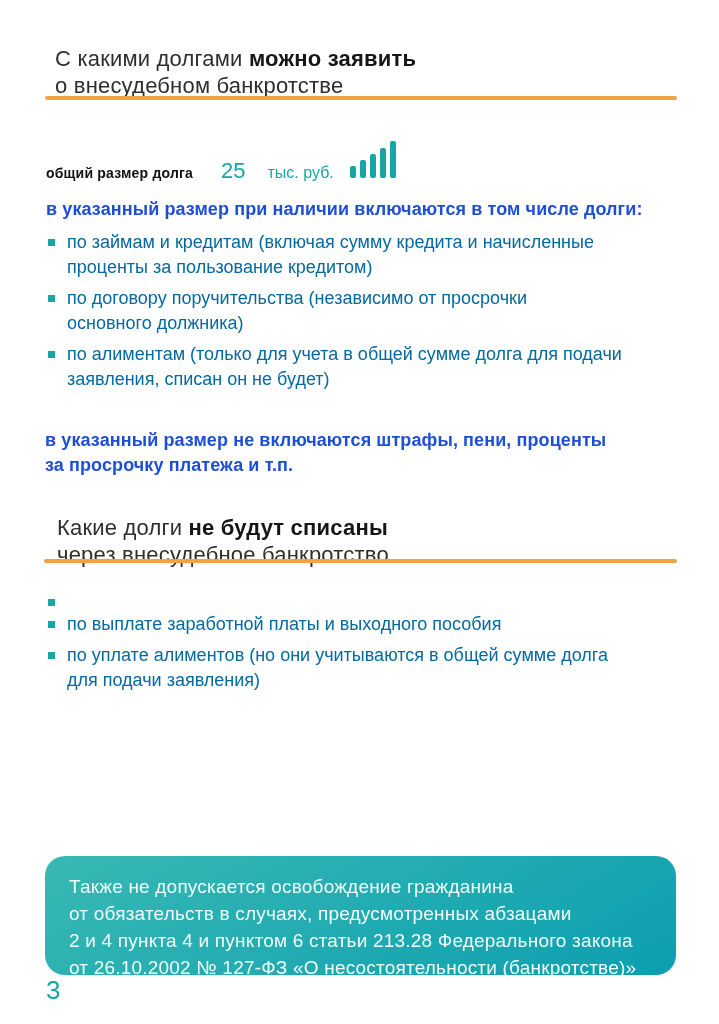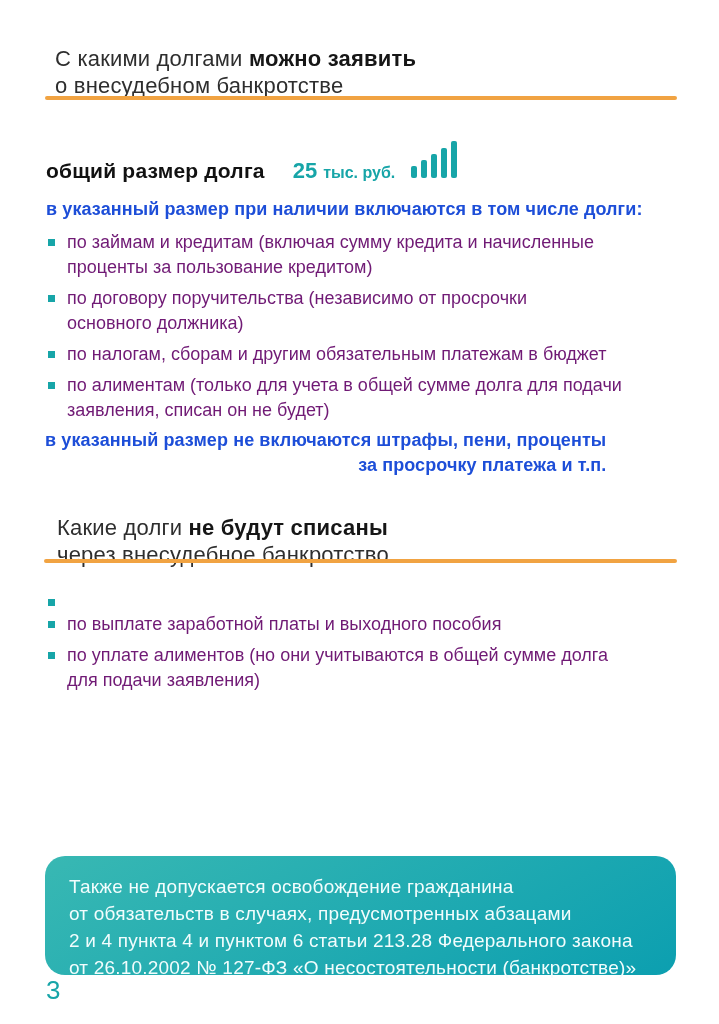--- a/index.html
+++ b/index.html
@@ -33,45 +33,45 @@
     position:absolute;height:4px;border-radius:2px;
     background:var(--orange,#f1a342);
   }
   .rule1{left:45px;top:96px;width:632px;}
   .rule2{left:44px;top:559px;width:633px;}
   
   .debt-row{
     position:absolute;left:46px;top:141px;
     display:flex;align-items:baseline;white-space:nowrap;
   }
-  .debt-label{font-size:21px;font-weight:700;color:#111;margin-right:28px;letter-spacing:0.2px;}
-  .debt-min-num{font-size:22px;font-weight:700;color:var(--teal,#17a5a8);}
-  .debt-min-unit{font-size:16px;font-weight:700;color:var(--teal,#17a5a8);margin-left:6px;margin-right:16px;}
+  .debt-label{font-size:14px;font-weight:700;color:#111;margin-right:28px;letter-spacing:0.2px;}
+  .debt-min-num{font-size:22px;font-weight:400;color:var(--teal,#17a5a8);}
+  .debt-min-unit{font-size:16px;font-weight:400;color:var(--teal,#17a5a8);margin-left:22px;margin-right:16px;}
   .bars-icon{margin-right:9px;flex:none;}
   .bars-icon rect{fill:var(--teal,#17a5a8);}
   .debt-max{font-size:38px;font-weight:700;color:var(--teal,#17a5a8);letter-spacing:0.5px;}
   
   .heading-bold{
     position:absolute;left:46px;
     font-size:18px;line-height:25px;font-weight:700;color:#1d4ed8;
     white-space:pre-line;letter-spacing:0.1px;
   }
   .include-heading{top:197px;}
-  .exclude-note{top:428px;left:45px;text-align:right;}
+  .exclude-note{top:428px;left:45px;}
   
   .bullet-list{
     position:absolute;left:46px;
     list-style:none;margin:0;padding:0;
   }
   .list1{top:230px;}
   .list2{top:590px;}
   .bullet-list li{
     display:flex;align-items:flex-start;
     margin:0 0 6px 0;
-    font-size:18px;line-height:25px;color:#701a75;
+    font-size:18px;line-height:25px;color:#0369a1;
   }
   .bullet-sq{
     width:7px;height:7px;flex:none;
     background:var(--teal,#17a5a8);
     margin:9px 12px 0 2px;
   }
   .li-text{white-space:pre-line;}
   
   .note-box{
     position:absolute;left:45px;top:856px;
@@ -124,24 +124,20 @@
         <span class="li-text">по займам и кредитам (включая сумму кредита и начисленные
 проценты за пользование кредитом)</span>
       </li>
 
       <li>
         <span class="bullet-sq"></span>
         <span class="li-text">по договору поручительства  (независимо от просрочки
 основного должника)</span>
       </li>
 
-      <li>
-        <span class="bullet-sq"></span>
-        <span class="li-text">по налогам, сборам и другим обязательным платежам в бюджет</span>
-      </li>
 
       <li>
         <span class="bullet-sq"></span>
         <span class="li-text">по алиментам (только для учета в общей сумме долга для подачи
 заявления, списан он не будет)</span>
       </li>
     </ul>
 
   <div class="heading-bold exclude-note">в указанный размер не включаются штрафы, пени, проценты
 за просрочку платежа и т.п.</div>

